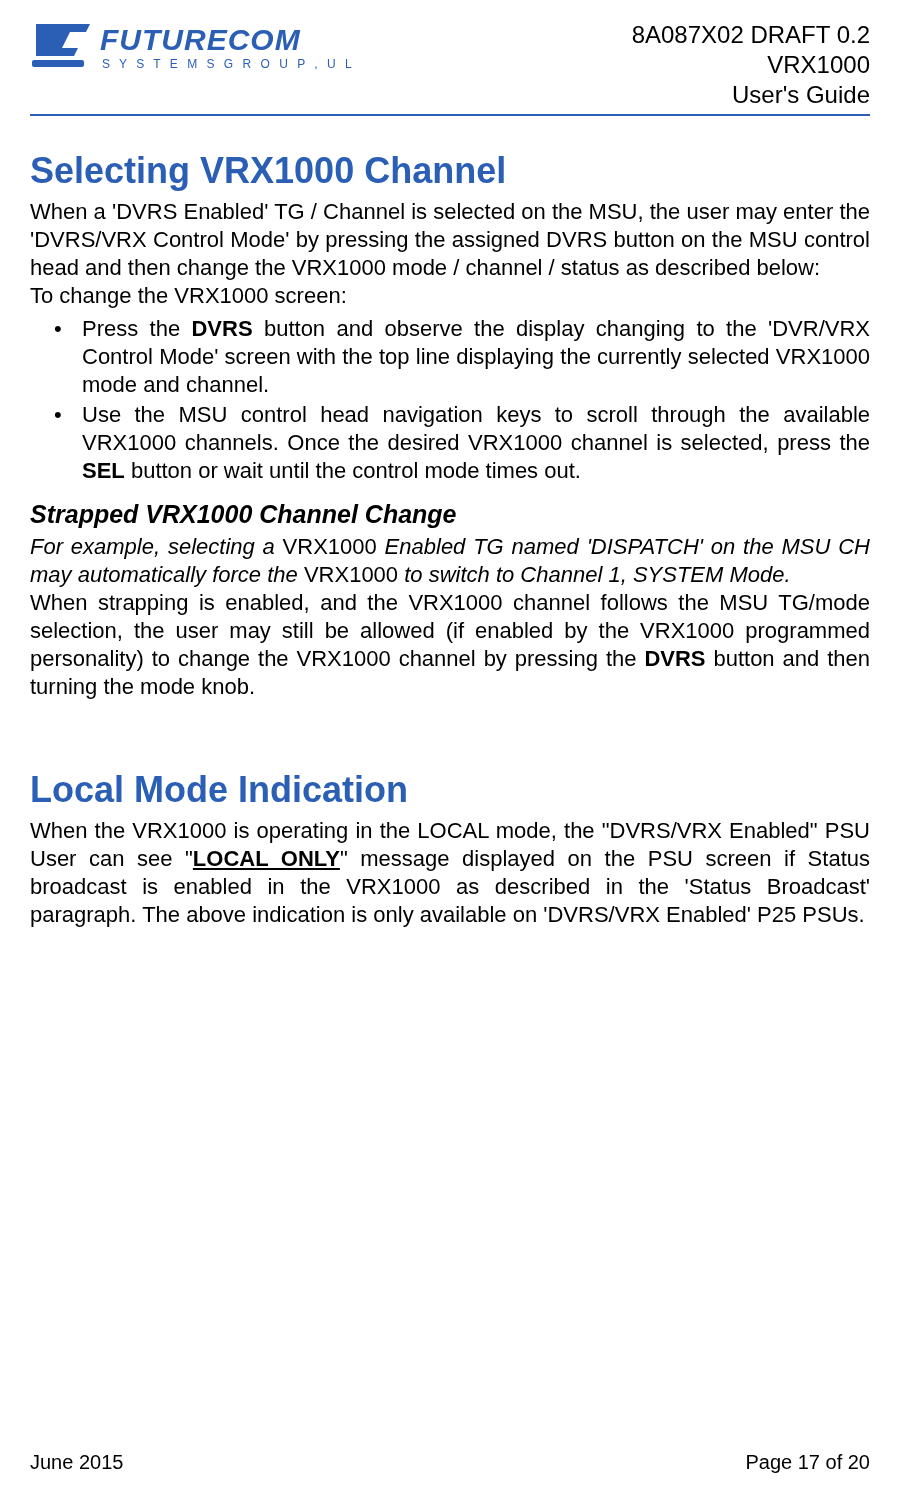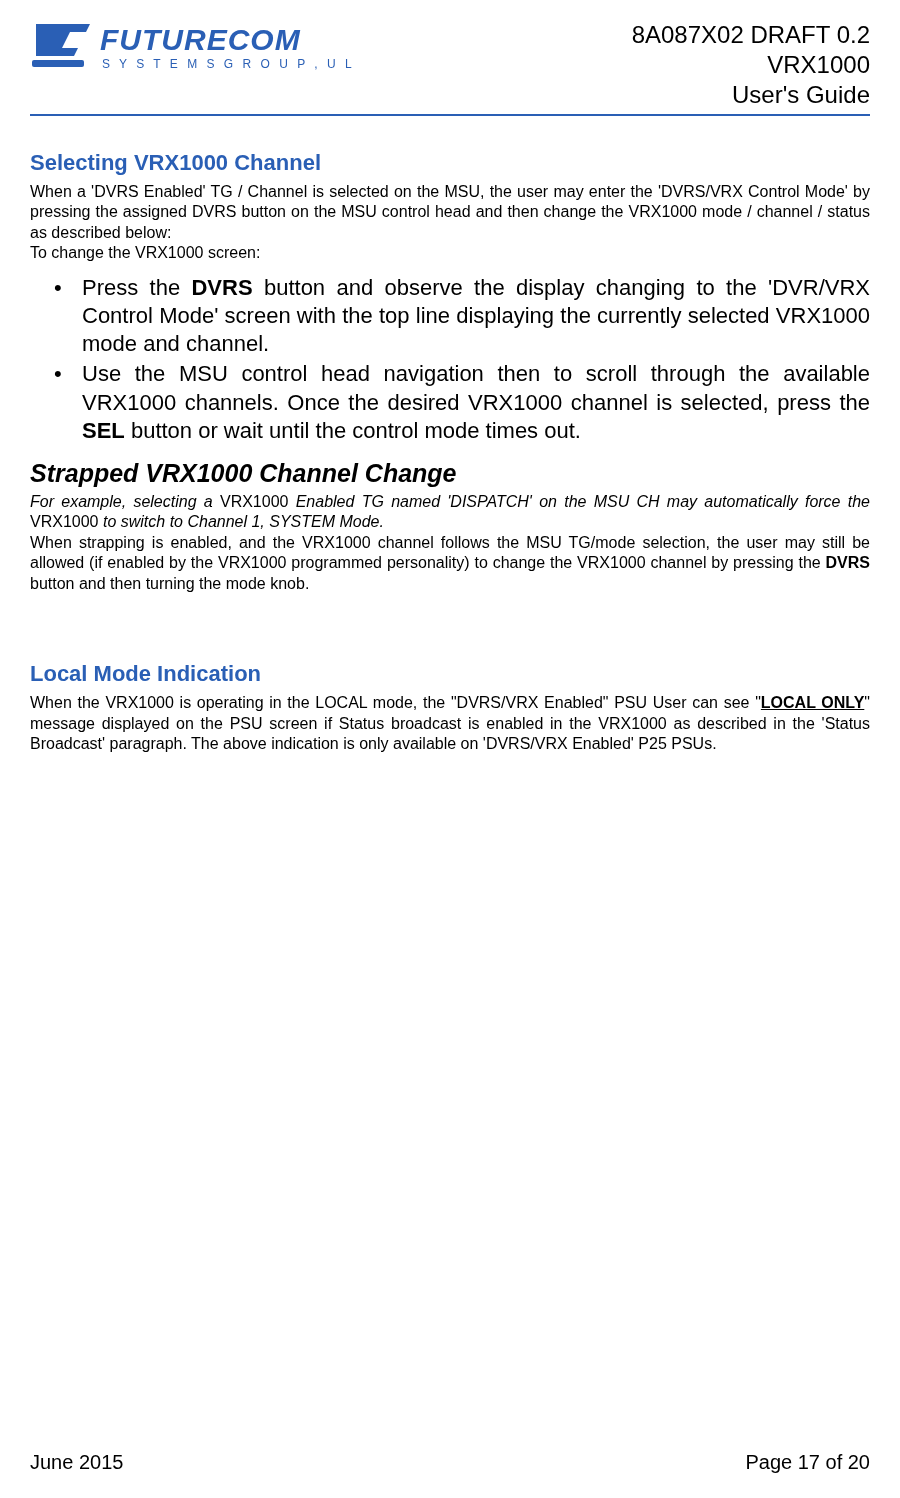--- a/index.html
+++ b/index.html
@@ -28,43 +28,43 @@
       line-height: 1.25;
       color: #000;
     }
     .hr-line {
       border: none;
       border-top: 2px solid #2a5fb5;
       margin-bottom: 34px;
     }
     h1 {
       color: #2a5fb5;
-      font-size: 22px;
+      font-size: 36px;
       font-weight: bold;
       margin-bottom: 6px;
     }
     h2 {
       font-size: 25px;
       font-weight: bold;
       font-style: italic;
       margin-top: 14px;
       margin-bottom: 4px;
       color: #000;
     }
     p {
-      font-size: 16px;
+      font-size: 22px;
       line-height: 1.28;
       color: #000;
       text-align: justify;
     }
     p.intro { margin-bottom: 0; }
     ul {
       list-style: none;
       padding-left: 52px;
-      margin: 10px 0 6px 0;
+      margin: 4px 0 6px 0;
     }
     li {
       font-size: 22px;
       line-height: 1.28;
       text-align: justify;
       position: relative;
       margin-bottom: 2px;
     }
     li::before {
       content: "•";
@@ -114,21 +114,21 @@
 <div class="sec1">
   <h1>Selecting VRX1000 Channel</h1>
   <p class="intro">When a 'DVRS Enabled' TG / Channel is selected on the MSU, the user may enter the 'DVRS/VRX Control Mode' by pressing the assigned DVRS button on the MSU control head and then change the VRX1000 mode / channel / status as described below:</p>
 
   <p class="intro">To change the VRX1000 screen:</p>
   <ul>
     <li>
       <span>Press the </span><span class="b">DVRS</span><span> button and observe the display changing to the 'DVR/VRX Control Mode' screen with the top line displaying the currently selected VRX1000 mode and channel.</span>
     </li>
     <li>
-      <span>Use the MSU control head navigation then to scroll through the available VRX1000 channels. Once the desired VRX1000 channel is selected, press the </span><span class="b">SEL</span><span> button or wait until the control mode times out.</span>
+      <span>Use the MSU control head navigation keys to scroll through the available VRX1000 channels. Once the desired VRX1000 channel is selected, press the </span><span class="b">SEL</span><span> button or wait until the control mode times out.</span>
     </li>
   </ul>
 
   <h2>Strapped VRX1000 Channel Change</h2>
   <p>
     <span class="i">For example, selecting a </span><span>VRX1000</span><span class="i"> Enabled TG named 'DISPATCH' on the MSU CH may automatically force the </span><span>VRX1000</span><span class="i"> to switch to Channel 1, SYSTEM Mode.</span>
   </p>
   <p>
     <span>When strapping is enabled, and the VRX1000 channel follows the MSU TG/mode selection, the user may still be allowed (if enabled by the VRX1000 programmed personality) to change the VRX1000 channel by pressing the </span><span class="b">DVRS</span><span> button and then turning the mode knob.</span>
   </p>

